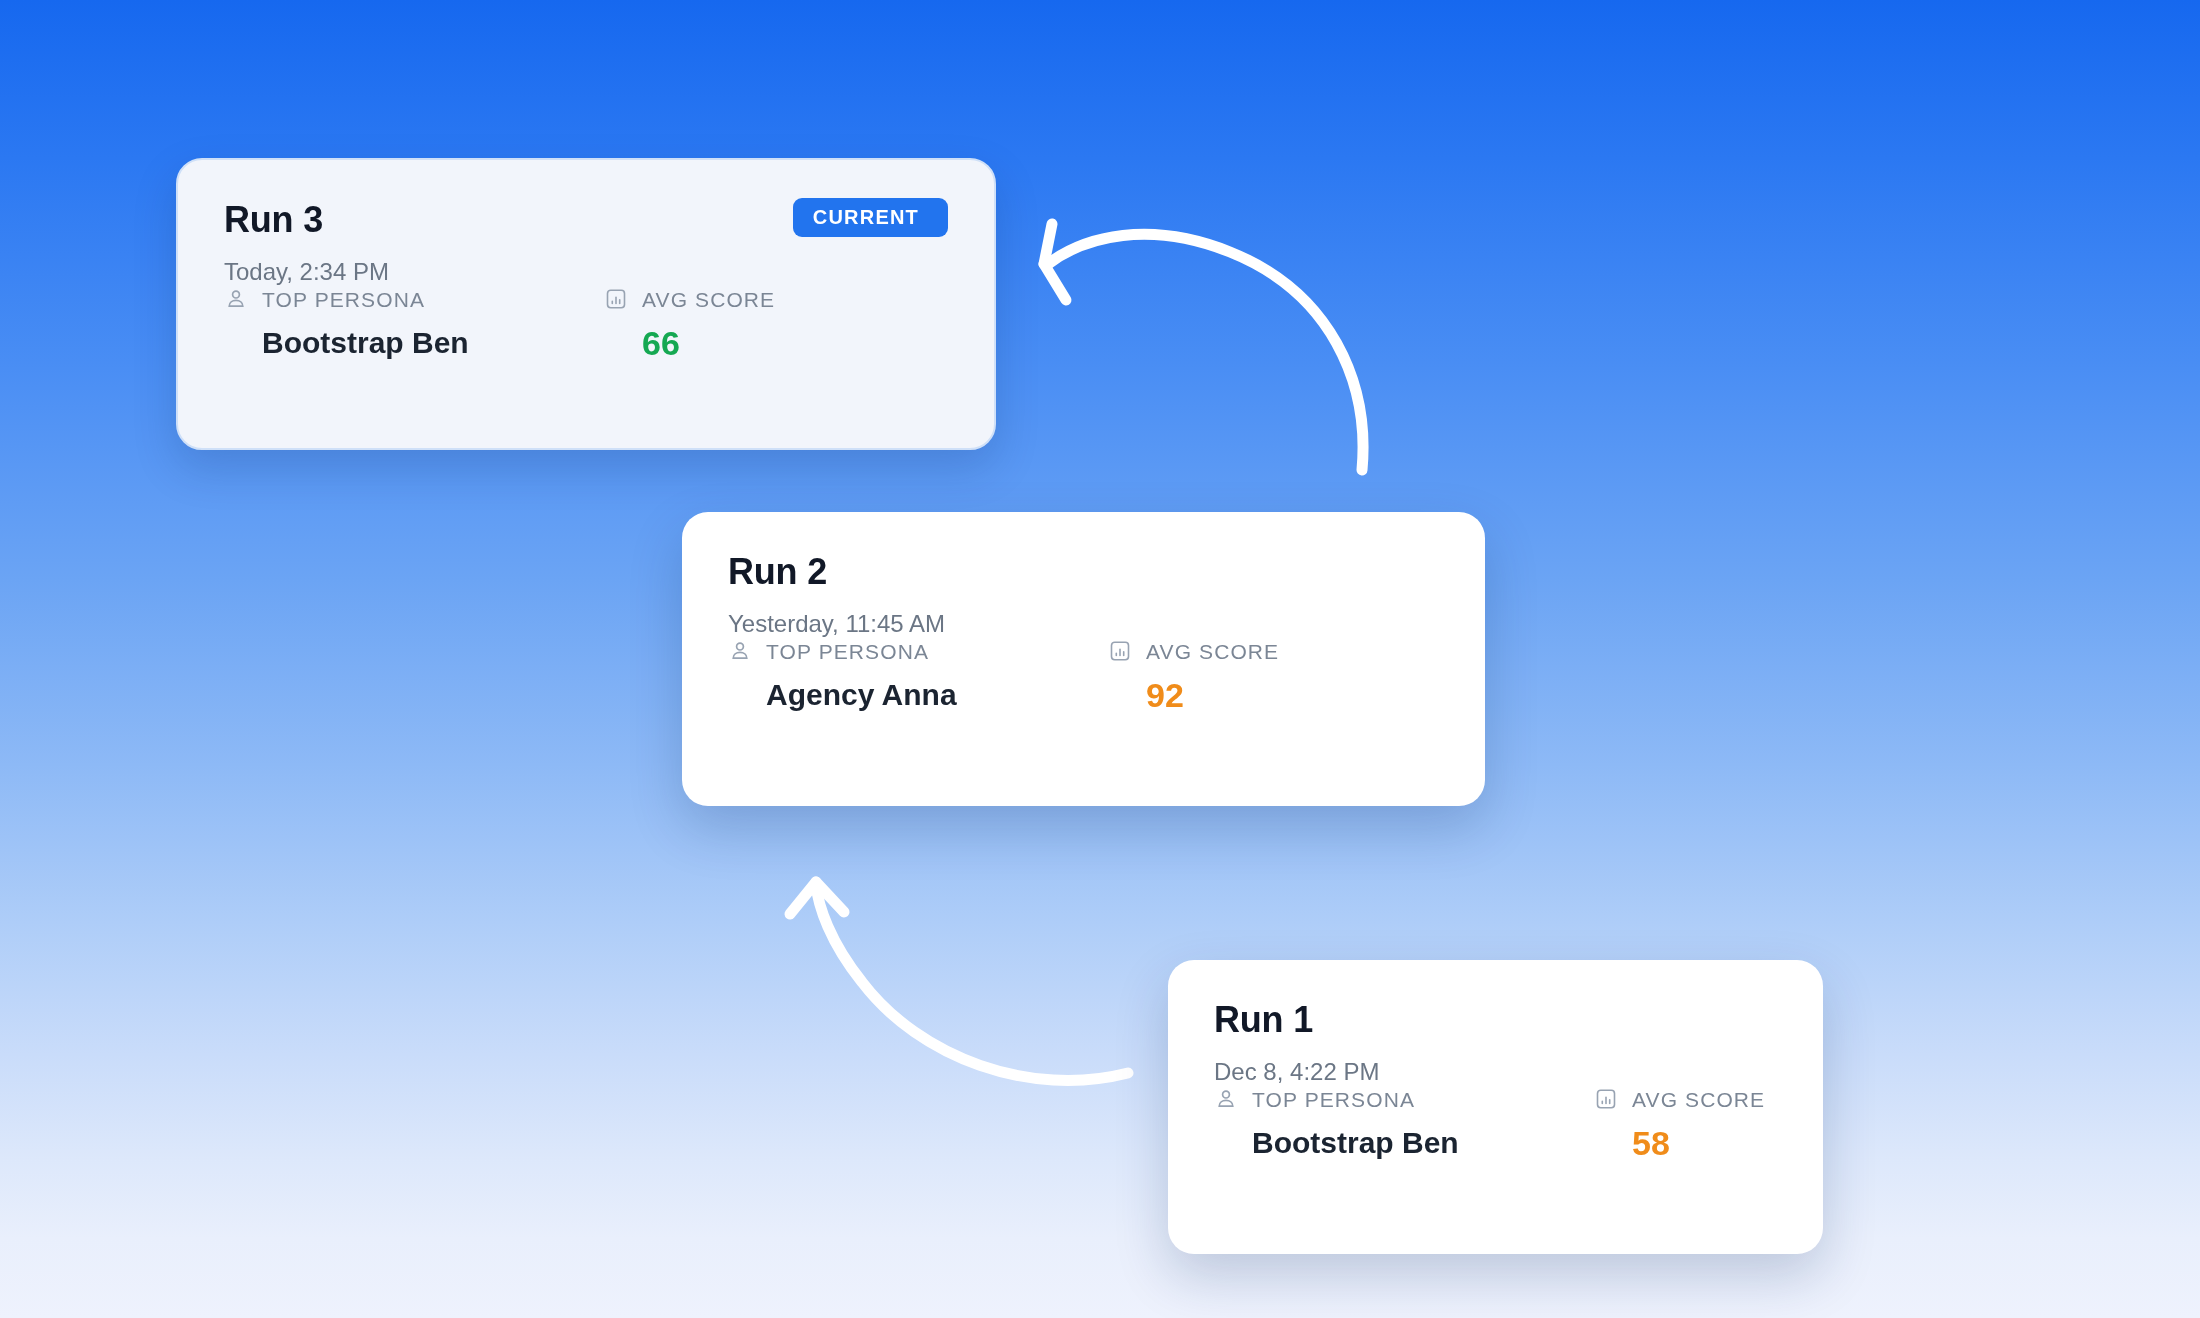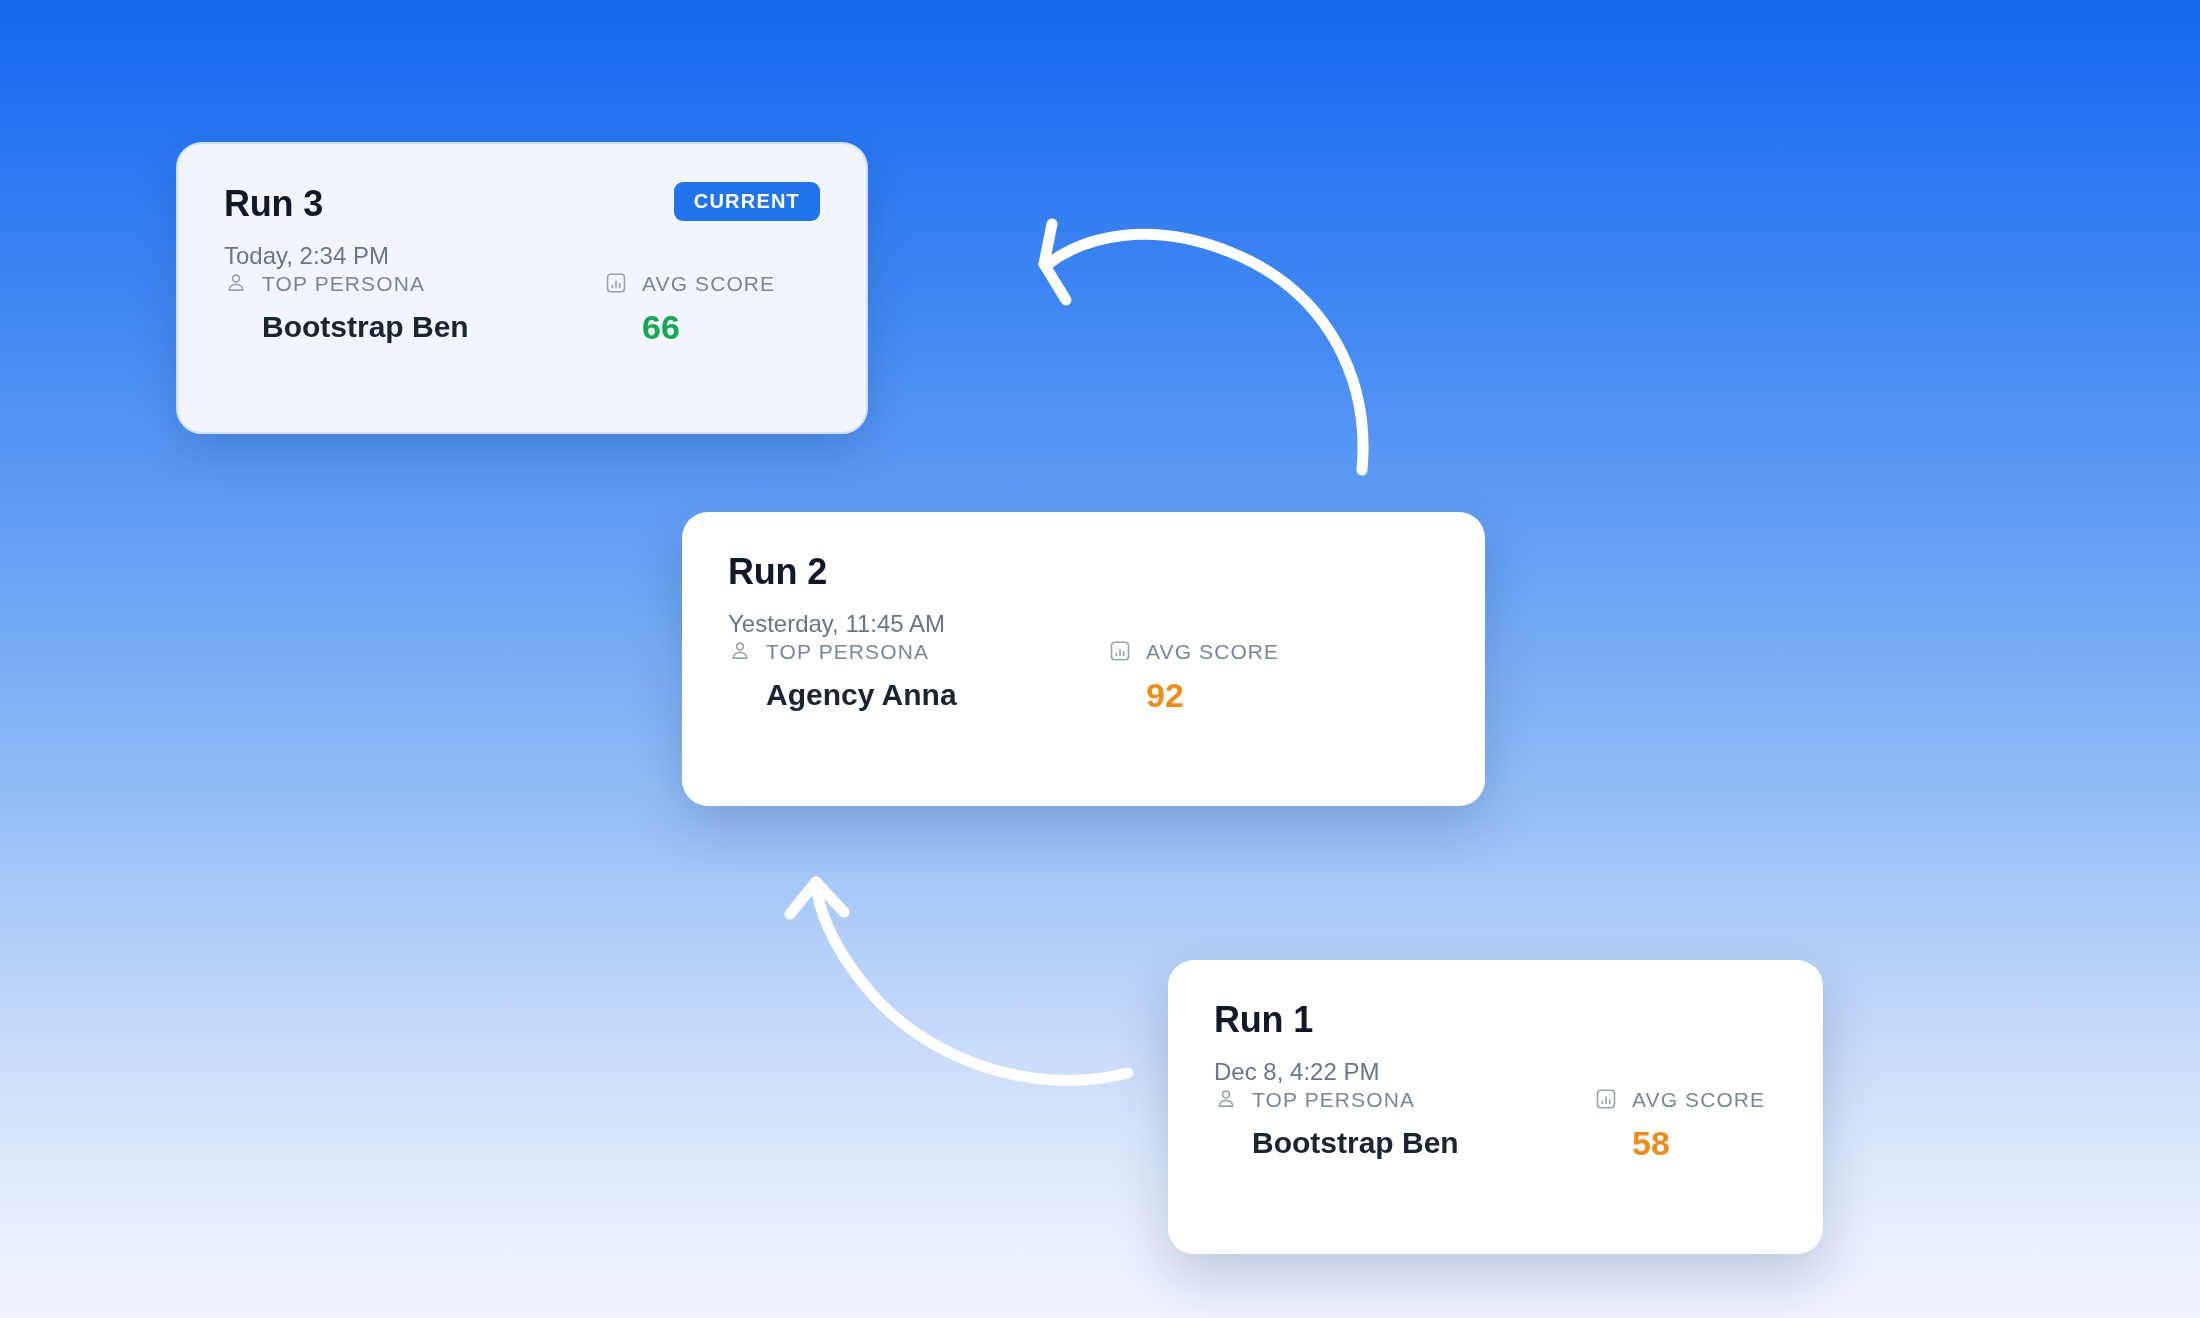--- a/index.html
+++ b/index.html
@@ -46,22 +46,22 @@
   
   .card {
     position: absolute;
     box-sizing: border-box;
     border-radius: 26px;
     padding: 42px 46px 40px 46px;
   }
 
   .card-current {
     left: 176px;
-    top: 142px;
-    width: 692px;
+    top: 158px;
+    width: 820px;
     height: 292px;
     background: #f2f5fb;
     border: 2px solid #cfe0f8;
     box-shadow: 0 18px 44px rgba(10, 40, 95, 0.18);
   }
 
   .card-plain {
     background: #ffffff;
     box-shadow: 0 22px 54px rgba(10, 40, 95, 0.20);
   }
@@ -104,21 +104,21 @@
     margin-top: 22px;
   }
 
   .badge-current {
     display: inline-block;
     background: #2274ee;
     color: #ffffff;
     font-size: 20px;
     font-weight: 700;
     letter-spacing: 1.2px;
-    padding: 9px 20px 10px 20px;
+    padding: 9px 29px 10px 20px;
     border-radius: 9px;
     line-height: 1;
     margin-top: -4px;
   }
 
   .metrics {
     display: flex;
   }
 
   .metric {

